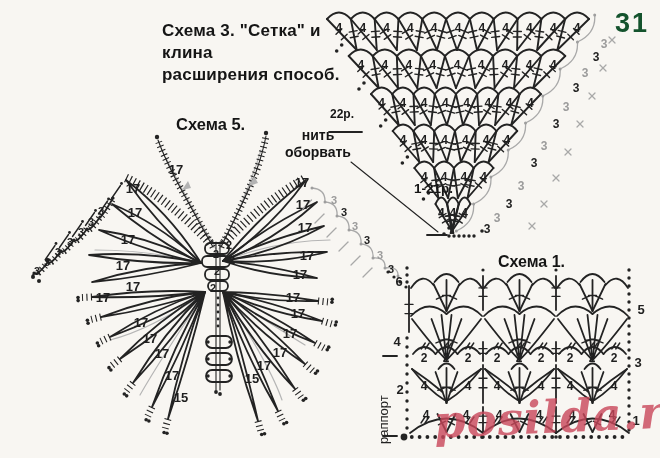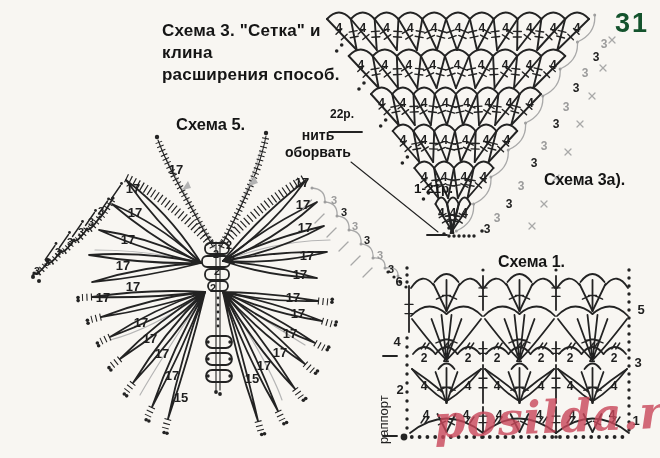--- a/index.html
+++ b/index.html
@@ -921,21 +921,20 @@
   <div class="ovl b" id="thread-note">
     <div>нить</div>
     <div>оборвать</div>
   </div>
 
   <div class="ovl b" id="row22-label">22р.</div>
 
   <div class="ovl b" id="rows121-label">1-21р.</div>
 
   <div class="ovl b" id="schema3a-title">
-    <div>Схема 3а).</div>
   </div>
 
   <div class="ovl b" id="schema1-title">Схема 1.</div>
 
   <div class="ovl" id="rapport-label">раппорт</div>
 
   <div class="ovl b" id="page-number">31</div>
 
   <div class="ovl" id="watermark">posilda.ru</div>
 </div>

